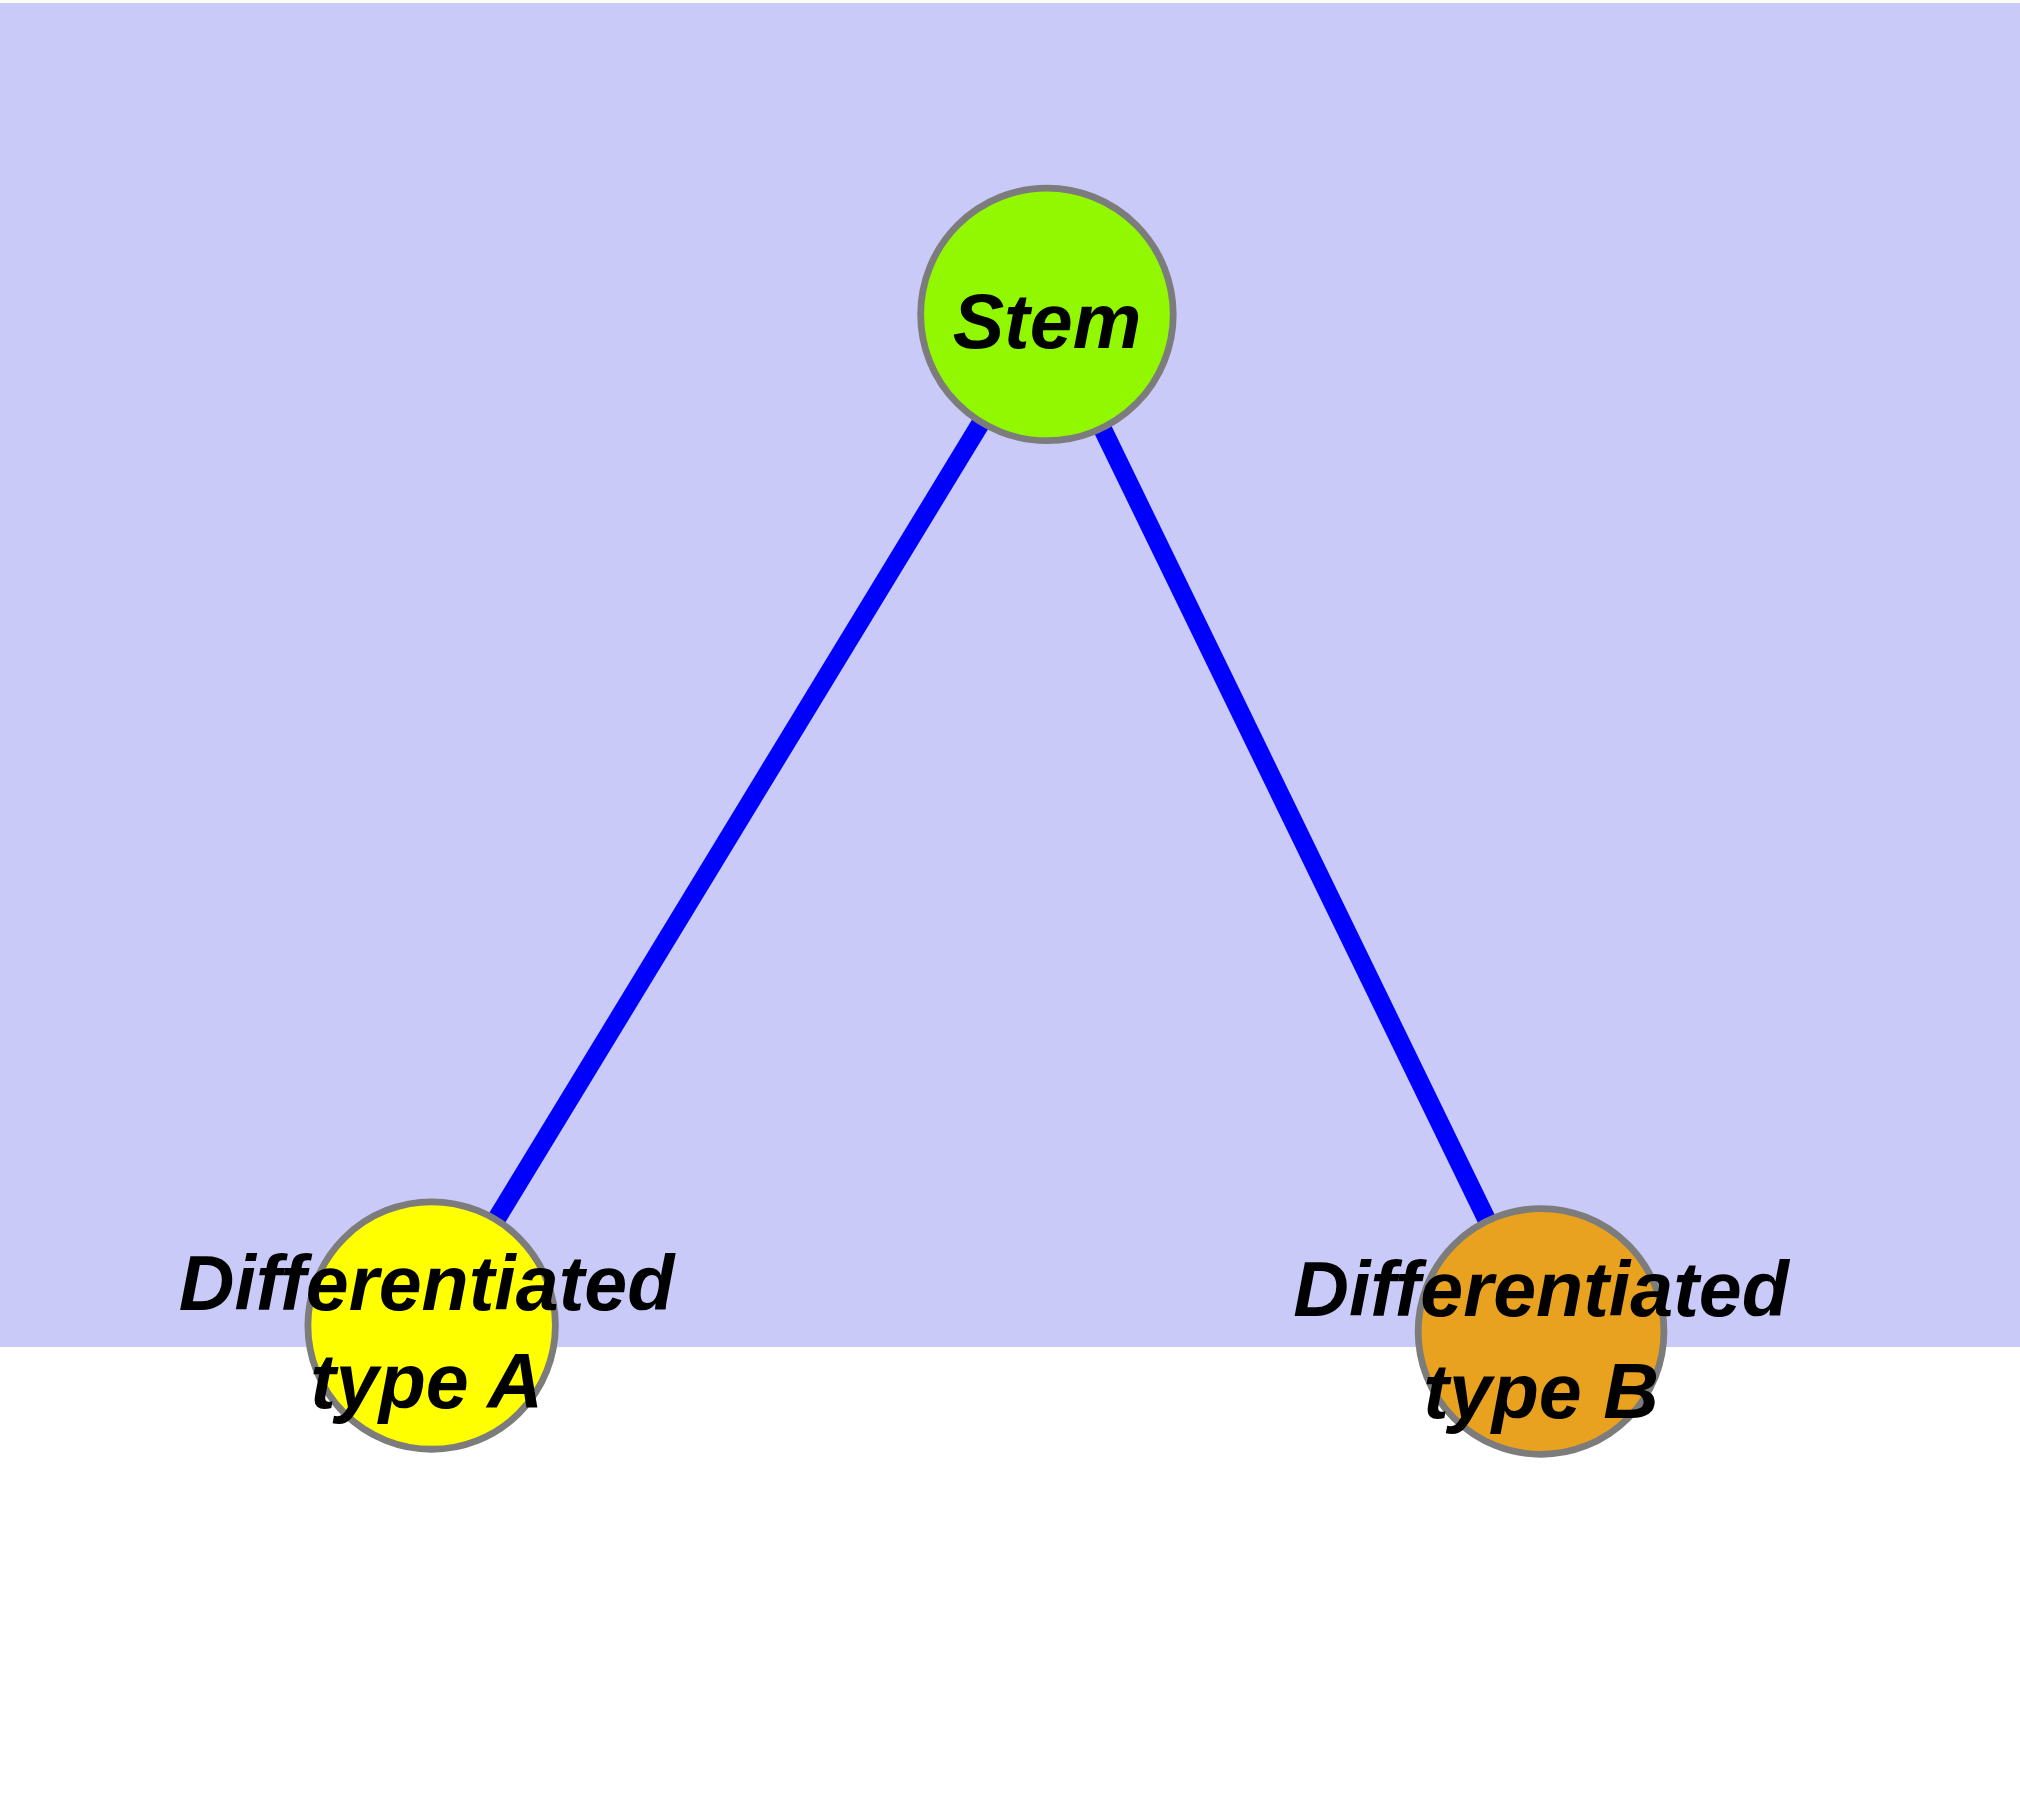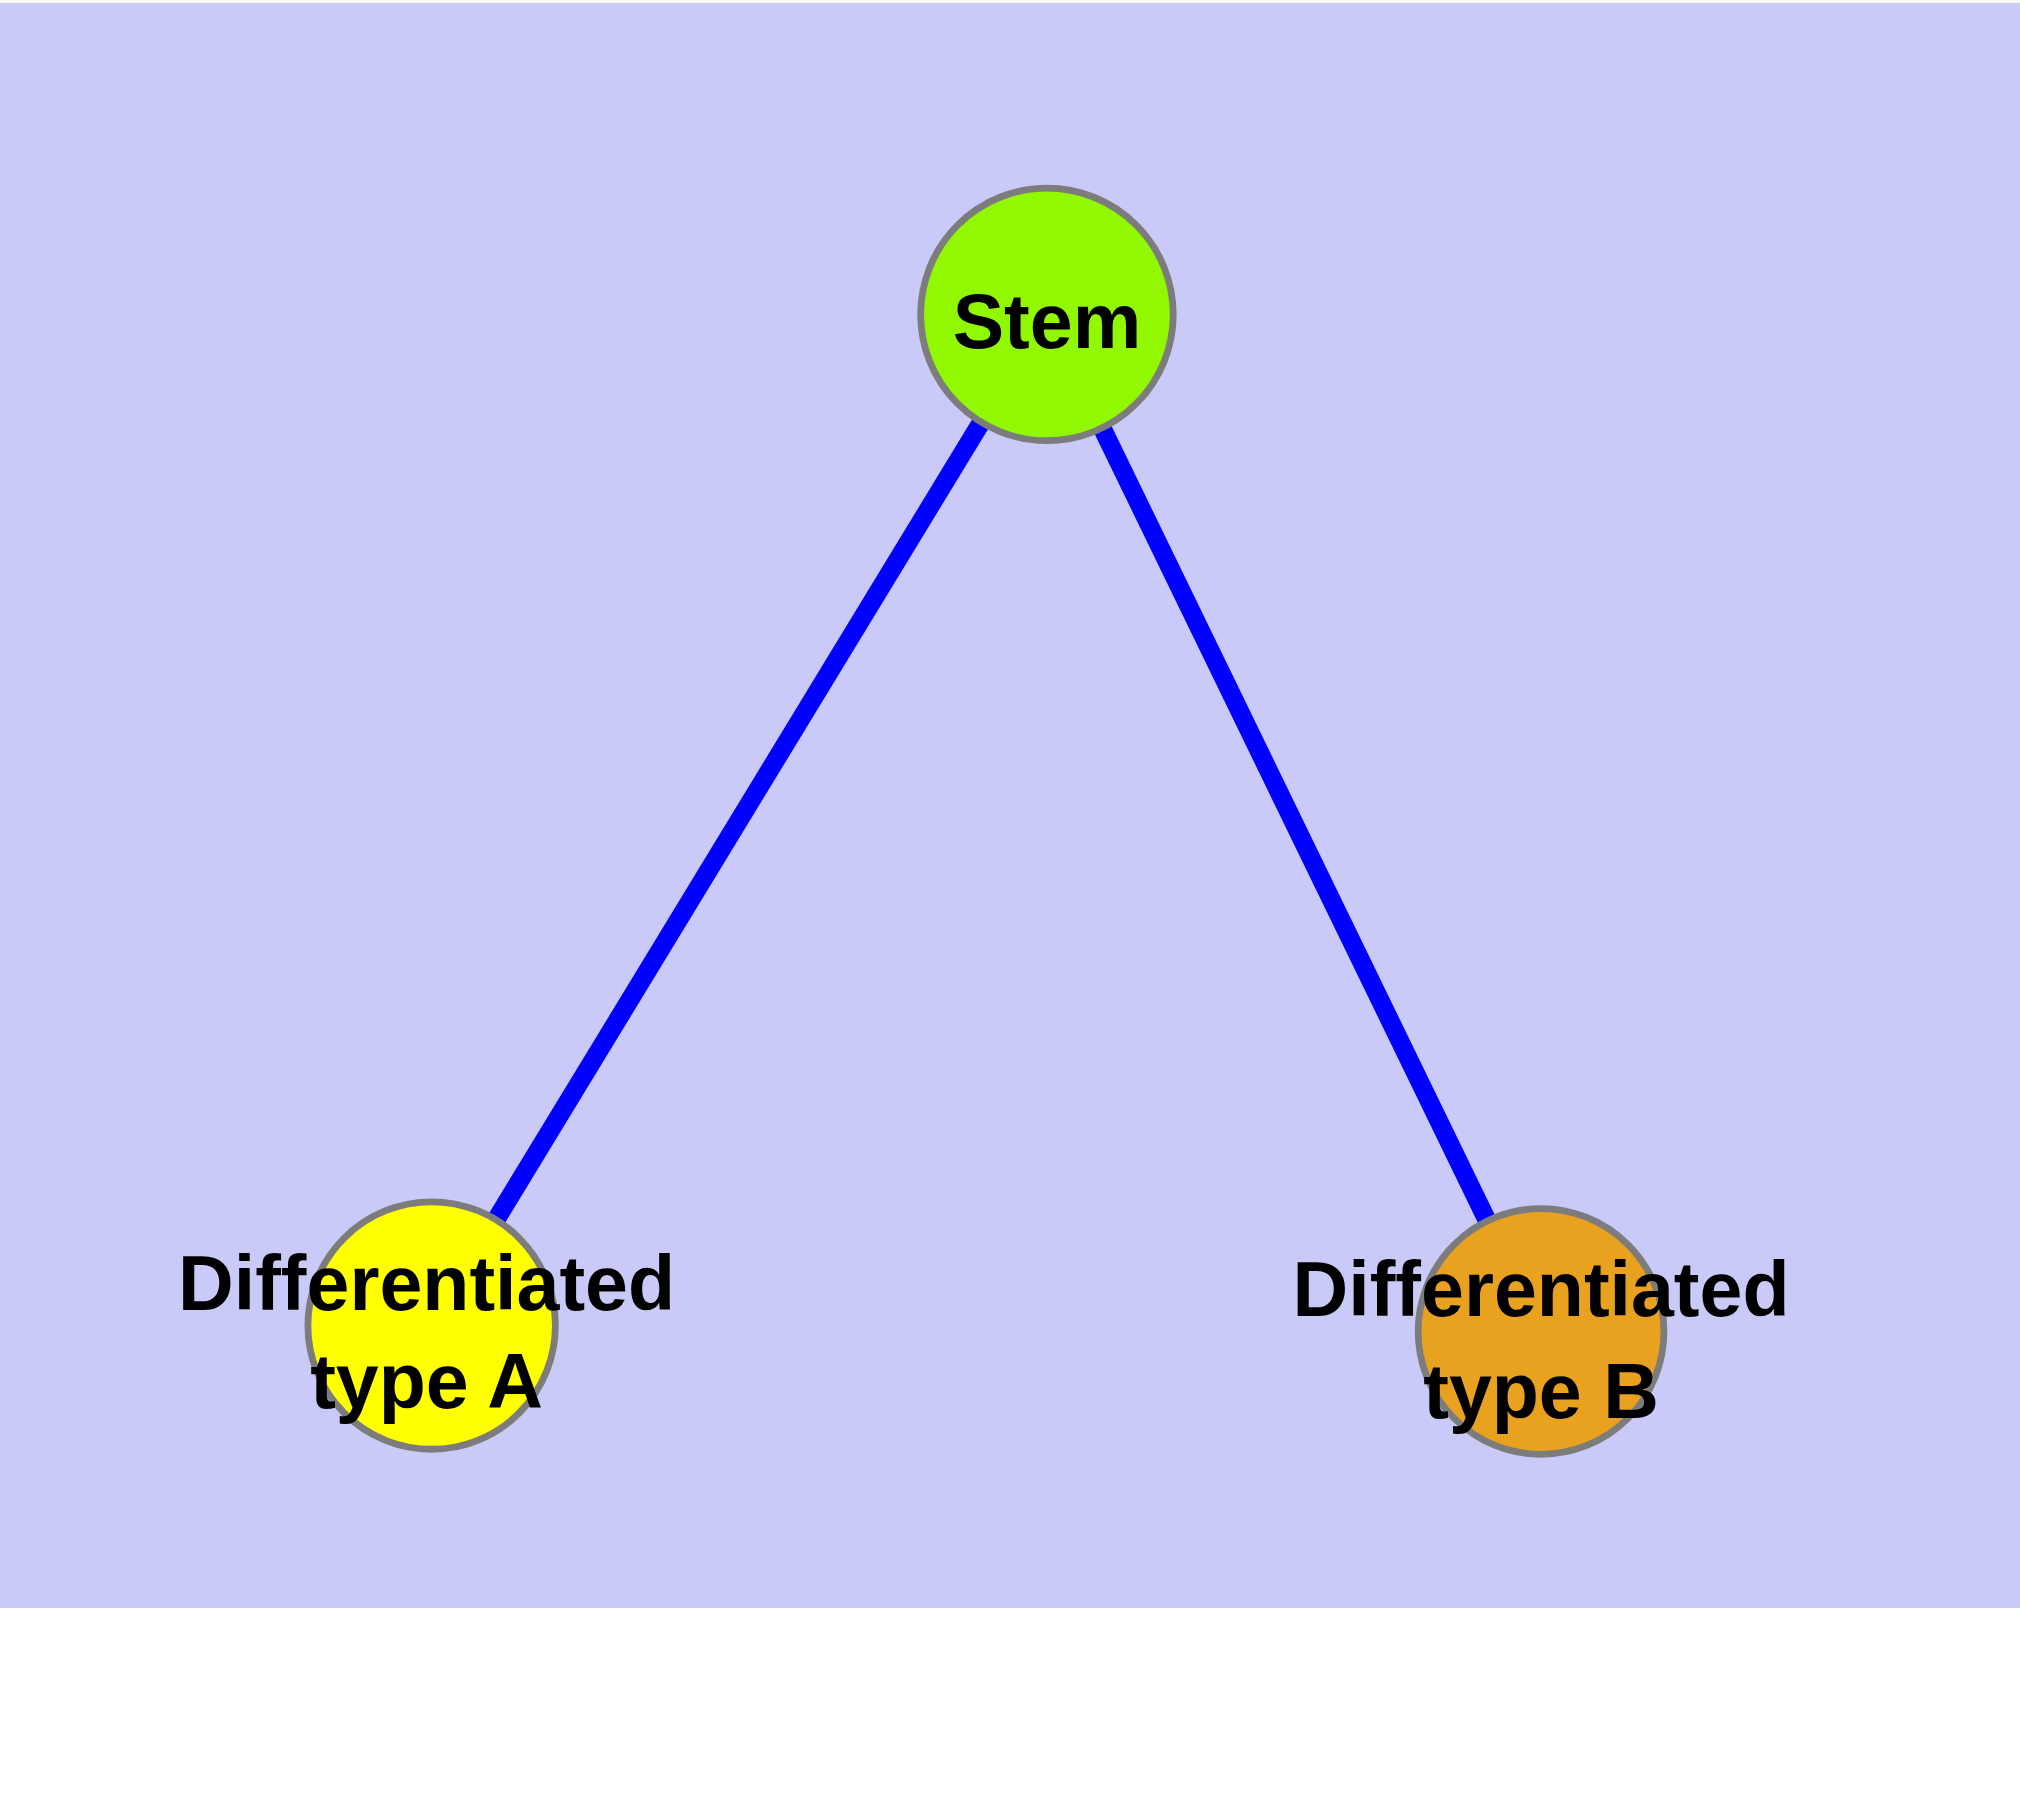--- a/index.html
+++ b/index.html
@@ -6,22 +6,23 @@
     margin: 0;
     padding: 0;
     width: 2021px;
     height: 1812px;
     overflow: hidden;
     font-family: "Liberation Sans", sans-serif;
   }
   .canvas {
     position: relative;
     width: 2021px;
-    height: 1608px;
+    height: 1347px;
     background: #cacaf8;
+    font-style: italic;
   }
   .top-strip {
     position: absolute;
     top: 0; left: 0;
     width: 100%;
     height: 2.5px;
     background: #fbfbfb;
   }
   svg.graph {
     position: absolute;

